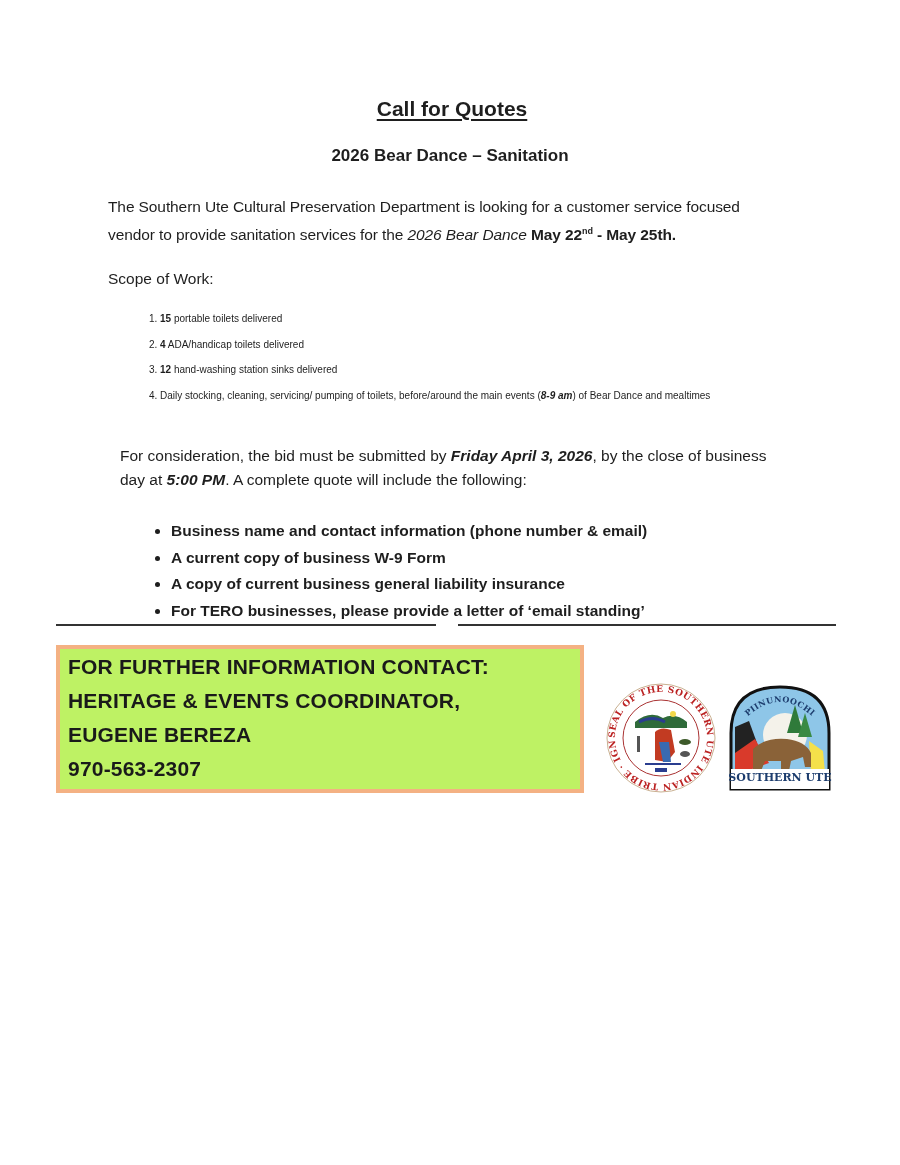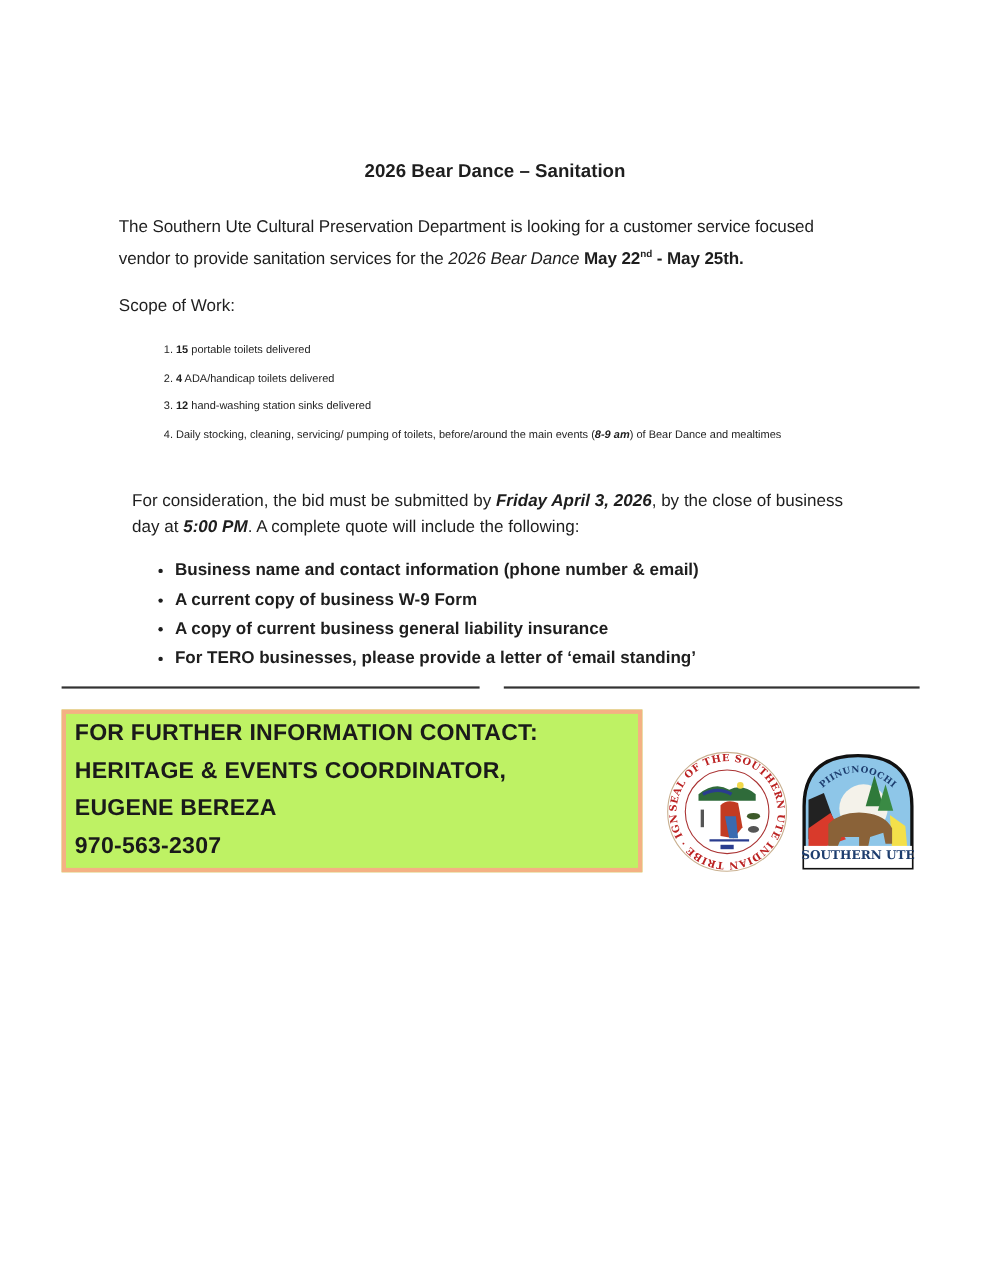--- a/index.html
+++ b/index.html
@@ -9,37 +9,40 @@
   .title { position: absolute; left: 0; width: 900px; top: 97px; text-align: center;
            font-size: 21px; font-weight: bold; }
   .title span { text-decoration: underline; text-decoration-thickness: 2px; text-underline-offset: 3px; margin-left: 4px; }
   .subtitle { position: absolute; left: 0; width: 900px; top: 146px; text-align: center;
               font-size: 17px; font-weight: bold; }
   .intro { position: absolute; left: 108px; top: 195px; width: 660px; font-size: 15.5px; line-height: 24px; letter-spacing: -0.1px; }
   .scope-label { position: absolute; left: 108px; top: 270px; font-size: 15.5px; }
   ol.scope { position: absolute; left: 108px; top: 306px; width: 660px; margin: 0; padding: 0 0 0 52px; font-size: 10px; line-height: 25.5px; }
   ol.scope li { padding-left: 0; }
   .deadline { position: absolute; left: 120px; top: 444px; width: 660px; font-size: 15.5px; line-height: 24px; }
-  ul.req { position: absolute; left: 108px; top: 506px; width: 620px; margin: 0; padding: 0 0 0 51px;
+  ul.req { position: absolute; left: 108px; top: 506px; width: 620px; margin: 12px; padding: 0 0 0 51px;
            font-size: 15.5px; line-height: 26.5px; font-weight: bold; list-style: disc; }
   .rule { position: absolute; top: 624px; height: 2px; background: #333; }
   .rule.left { left: 56px; width: 380px; }
   .rule.right { left: 458px; width: 378px; }
   .contact-box { position: absolute; left: 56px; top: 645px; width: 520px; height: 140px;
                  border: 4px solid #f4b183; background: #bef264; }
   .contact-box .line { position: absolute; left: 8px; font-size: 21px; font-weight: bold; letter-spacing: 0.2px; color: #1a1a1a; }
   .logo { position: absolute; }
   .seal { left: 605px; top: 682px; width: 112px; height: 112px; }
   .badge { left: 725px; top: 683px; width: 110px; height: 110px; }
 </style>
 </head>
 <body>
 
 <div class="page">
 
+  <div class="title">
+    <span>Call for Quotes</span>
+  </div>
   <div class="subtitle">2026 Bear Dance – Sanitation</div>
 
   <div class="intro">
     <span>The Southern Ute Cultural Preservation Department is looking for a customer service focused vendor to provide sanitation services for the </span><i>2026 Bear Dance</i>
     <b><span>May 22</span><sup style="font-size:9px">nd</sup><span> - May 25th.</span></b>
   </div>
 
   <div class="scope-label">Scope of Work:</div>
 
   <ol class="scope">

